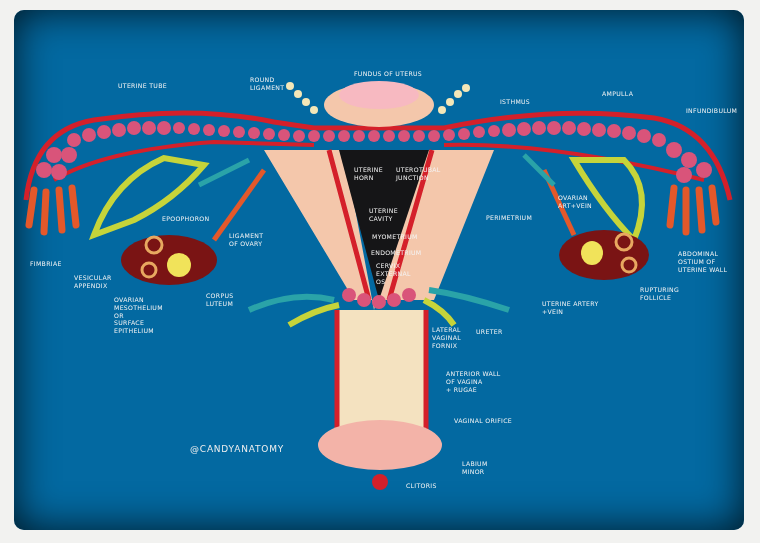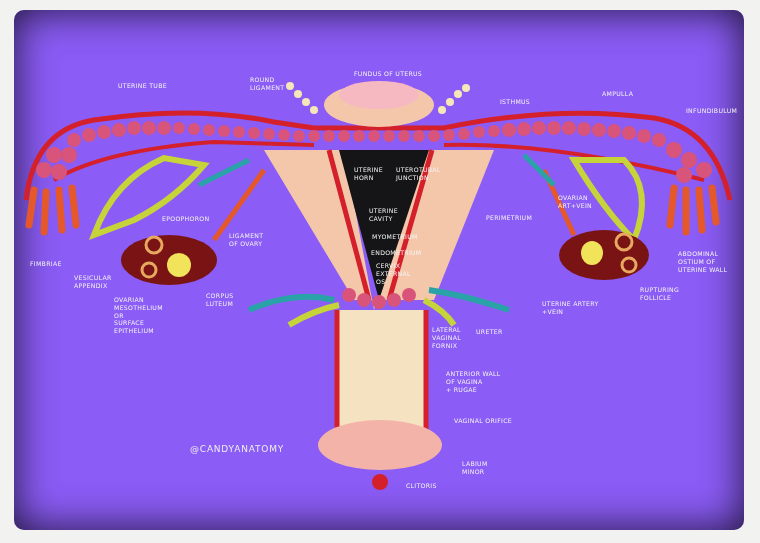--- a/index.html
+++ b/index.html
@@ -1,17 +1,17 @@
 <!DOCTYPE html>
 <html><head>
 <meta charset="utf-8">
 <style>
   html,body{margin:0;padding:0;background:#f2f2f0;}
   body{width:760px;height:543px;overflow:hidden;position:relative;font-family:"Liberation Sans",sans-serif;}
-  .board{position:absolute;left:14px;top:10px;width:730px;height:520px;background:#8b5cf6;border-radius:10px;overflow:hidden;
+  .board{position:absolute;left:14px;top:10px;width:730px;height:520px;background:#0369a1;border-radius:10px;overflow:hidden;
     box-shadow:inset 0 0 40px rgba(0,0,0,.8);}
   svg.art{position:absolute;left:0;top:0;}
   .lbl{position:absolute;color:#f4f4f4;font-size:6.2px;letter-spacing:.3px;text-transform:uppercase;line-height:1.25;white-space:pre-line;font-family:"DejaVu Sans",sans-serif;}
   .handle{position:absolute;color:#eeeeee;font-size:9px;letter-spacing:.8px;text-transform:uppercase;font-family:"DejaVu Sans",sans-serif;}
 </style>
 </head>
 <body>
 
 <div class="board">
   <svg class="art" width="730" height="520" viewBox="0 0 730 520">

